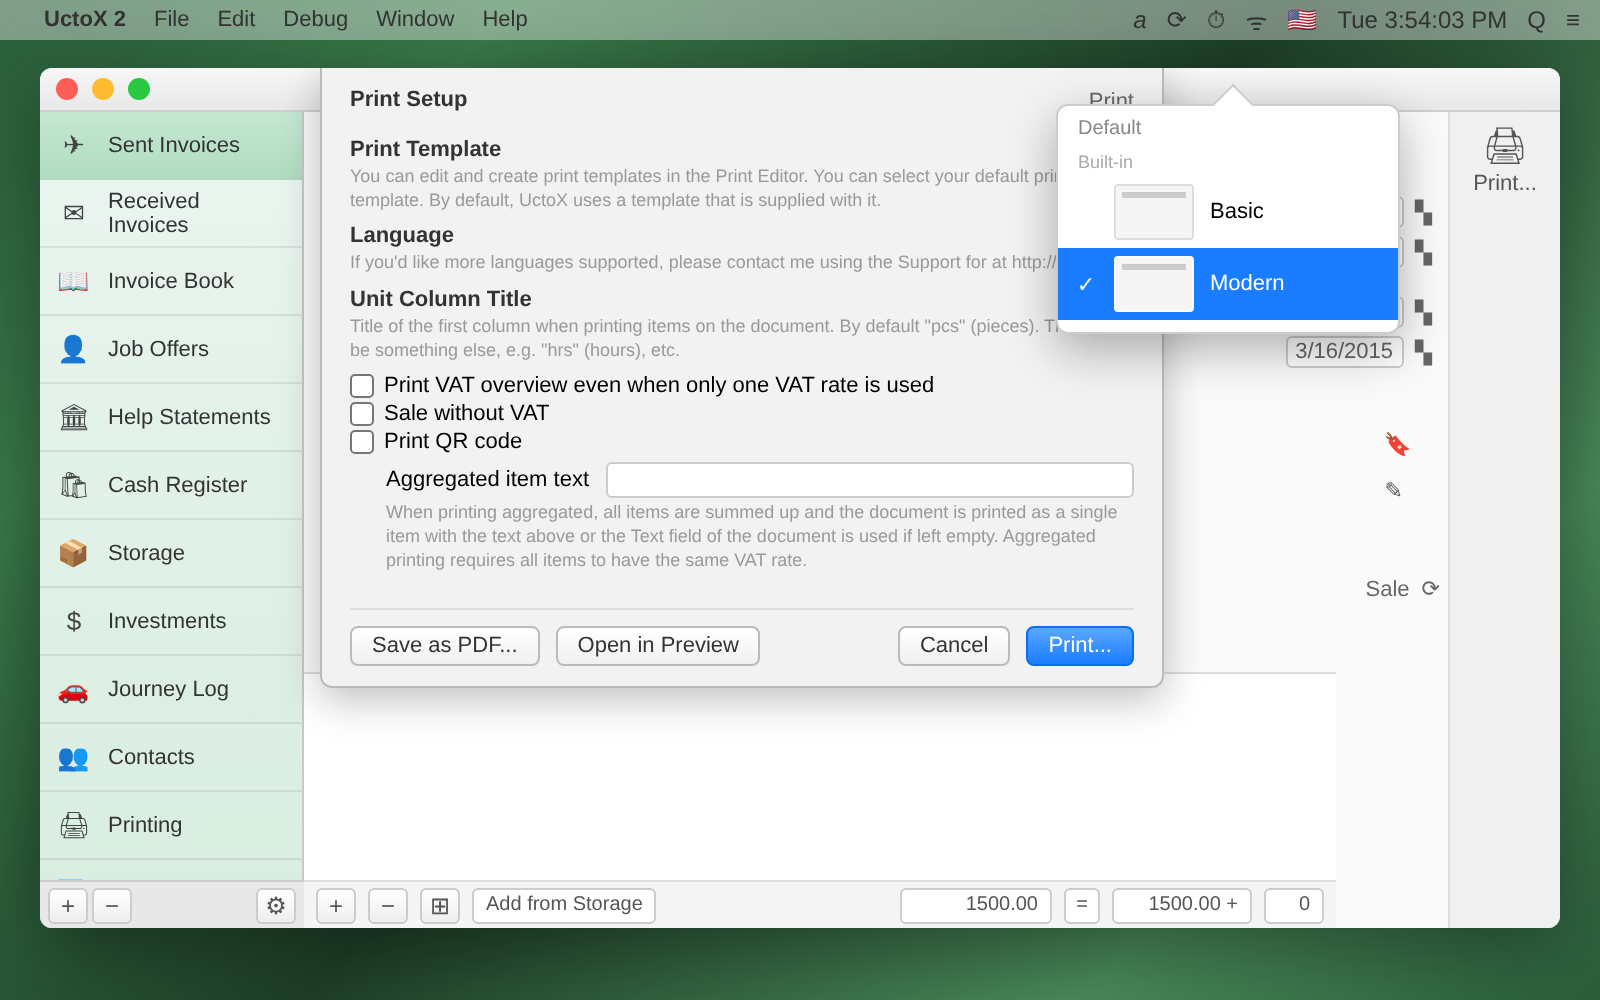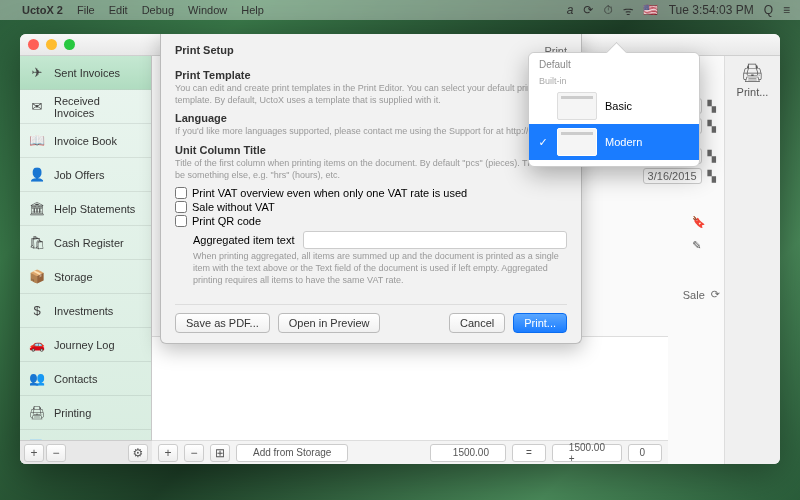--- a/index.html
+++ b/index.html
@@ -48,21 +48,21 @@
 .popover .titem.sel .thumb{border-color:#fff}
 .popover .chk{width:12px;text-align:center}
 .bg-rows{position:absolute;right:0;top:40px;width:200px;font-size:10px;color:#666}
 .bg-rows .r{display:flex;justify-content:flex-end;gap:6px;padding:2px 8px;align-items:center}
 .bg-rows .d{border:1px solid #ccc;border-radius:3px;padding:1px 4px;background:#fff}
 .bg-icons{position:absolute;right:18px;top:160px;display:flex;flex-direction:column;gap:10px;color:#555;font-size:14px}
 .sale-block{position:absolute;right:4px;top:232px;color:#666;font-size:11px;display:flex;align-items:flex-end;gap:6px}
 .listarea{position:absolute;left:0;top:280px;right:56px;bottom:0;border-top:1px solid #ddd;background:#fff}
 .list-toolbar{position:absolute;left:0;bottom:0;height:24px;right:0;border-top:1px solid #ddd;background:#f4f4f4;display:flex;align-items:center;padding:0 6px;gap:6px}
 .tb-btn{width:20px;height:18px;border:1px solid #ccc;border-radius:3px;background:linear-gradient(#fff,#eee);display:flex;align-items:center;justify-content:center;font-size:12px;color:#555}
-.tb-input{height:18px;border:1px solid #ccc;border-radius:3px;background:#fff;padding:0 16px;font-size:10px;color:#555;display:flex;align-items:center}
+.tb-input{height:18px;border:1px solid #ccc;border-radius:3px;background:#fff;padding:0 6px;font-size:10px;color:#555;display:flex;align-items:center}
 .sidebar-toolbar{position:absolute;left:0;bottom:0;width:132px;height:24px;border-top:1px solid #ccc;background:#e8e8e8;display:flex;align-items:center;padding:0 4px;gap:2px;z-index:5}
 </style>
 </head>
 <body>
 
 <div class="desktop">
 
   <div class="menubar">
     <span class="apple"></span>
     <span class="mi" style="font-weight:600">UctoX 2</span>

